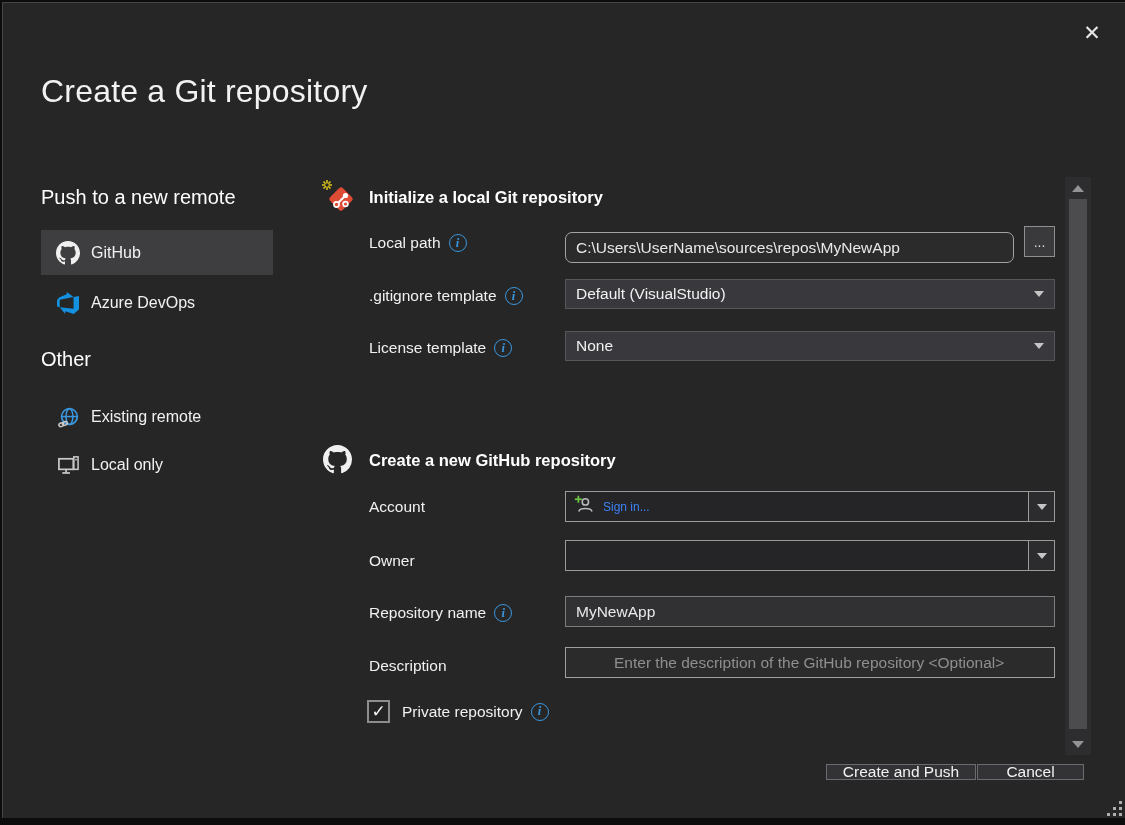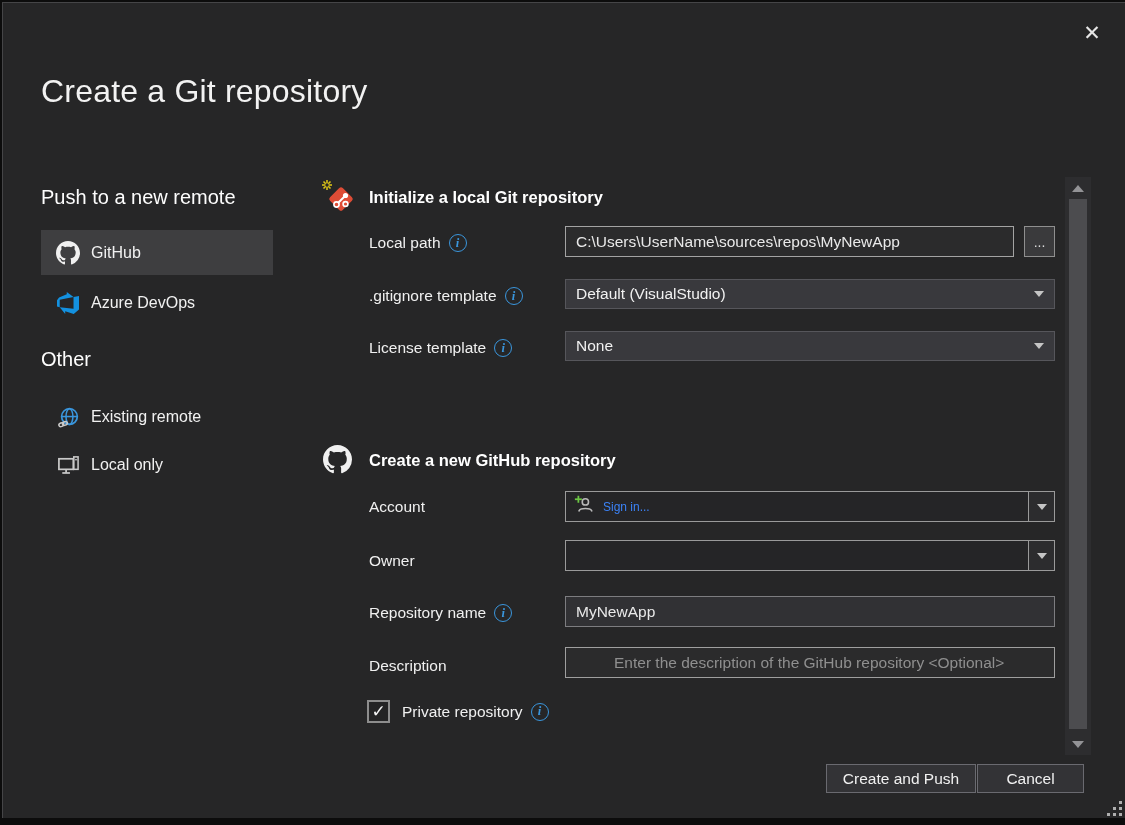--- a/index.html
+++ b/index.html
@@ -37,21 +37,21 @@
   .flabel { position:absolute; left:366px; font-size:15.5px; color:#f0f0f0; display:flex; align-items:center; gap:8px; }
   .info-icon { display:inline-flex; width:18px; height:18px; border:1.4px solid #3a96dd; border-radius:50%;
                align-items:center; justify-content:center; color:#3a96dd; flex:0 0 auto; }
   .info-icon::after { content:"i"; font-family:"Liberation Serif",serif; font-style:italic;
                       font-size:12.5px; line-height:1; font-weight:bold; }
 
   .textbox { position:absolute; left:562px; width:449px; height:31px; background:#2b2b2c;
              border:1px solid #a3a3a3; color:#e9e9e9; font-size:15.5px; padding:0 10px;
              font-family:"Liberation Sans","DejaVu Sans",sans-serif; outline:none; }
   .textbox::placeholder { color:#8f8f8f; opacity:1; }
-  .tb-localpath { top:223px; }
+  .tb-localpath { top:229px;border-radius:7px; }
   .browse-btn { position:absolute; left:1021px; top:223px; width:31px; height:31px; background:#3a3a3c;
                 border:1px solid #8f8f8f; color:#dcdcdc; font-size:14px;
                 display:flex; align-items:center; justify-content:center; }
 
   .dropdown { position:absolute; left:562px; width:490px; height:30px; background:#39393d;
               border:1px solid #56565b; display:flex; align-items:center; padding:0 10px;
               color:#f1f1f1; font-size:15.5px; }
   .dd-gitignore { top:276px; } .dd-license { top:328px; }
   .dd-arrow { margin-left:auto; width:0; height:0; border-left:5px solid transparent;
               border-right:5px solid transparent; border-top:6px solid #c5c5c5; }
@@ -83,21 +83,21 @@
   .scroll-up, .scroll-down { position:absolute; left:0; width:26px; height:18px;
                              display:flex; align-items:center; justify-content:center; }
   .scroll-up { top:2px; } .scroll-down { bottom:2px; }
   .tri-up { width:0; height:0; border-left:6px solid transparent; border-right:6px solid transparent;
             border-bottom:7px solid #939396; }
   .tri-down { width:0; height:0; border-left:6px solid transparent; border-right:6px solid transparent;
               border-top:7px solid #939396; }
   .scroll-thumb { position:absolute; left:4px; top:22px; width:18px; height:530px; background:#4c4c4f; }
 
   
-  .btn { position:absolute; top:761px; height:29px; background:#333336; border:1px solid #6a6a70;
+  .btn { position:absolute; top:761px; height:16px; background:#333336; border:1px solid #6a6a70;
          color:#f1f1f1; font-size:15.5px; display:flex; align-items:center; justify-content:center;
          font-family:"Liberation Sans","DejaVu Sans",sans-serif; }
   .btn-create { left:823px; width:150px; }
   .btn-cancel { left:974px; width:107px; }
   .grip { position:absolute; left:1103px; top:797px; }
 </style>
 </head>
 <body>
 
 <div class="stage">

